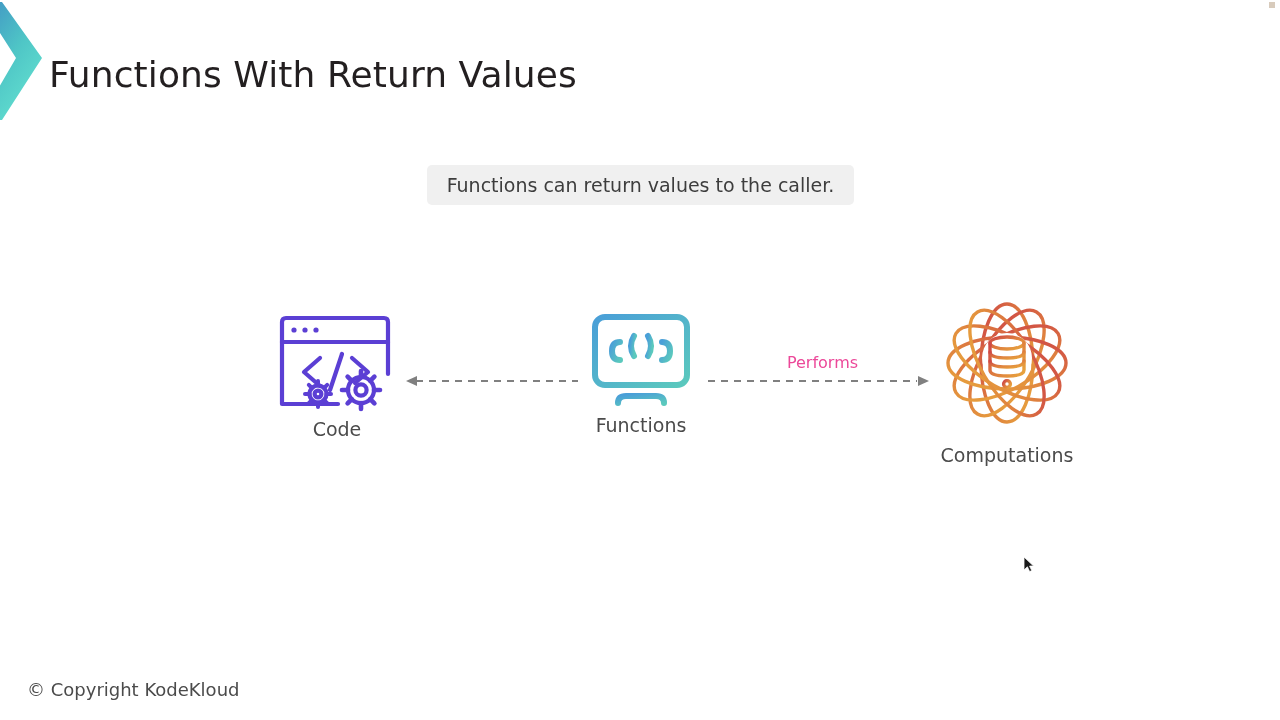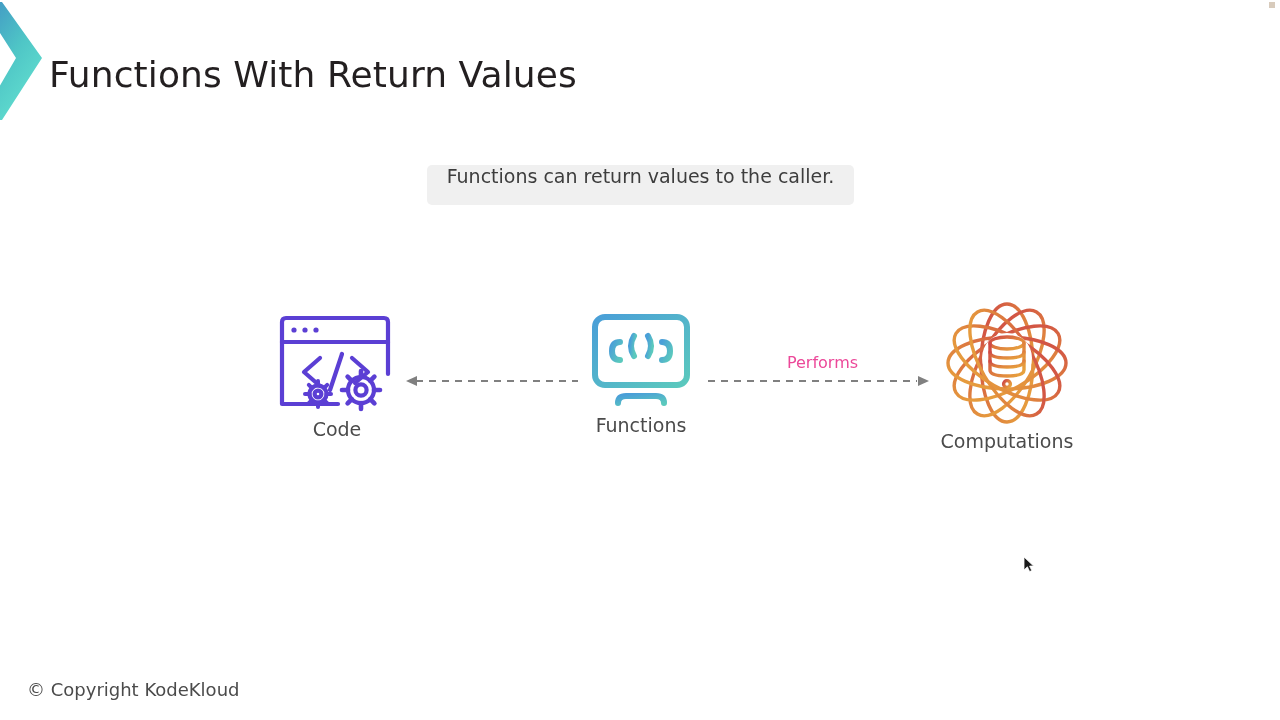--- a/index.html
+++ b/index.html
@@ -41,20 +41,21 @@
   
   .callout {
     position: absolute;
     left: 427px;
     top: 165px;
     width: 427px;
     height: 40px;
     background: #f0f0f0;
     border-radius: 5px;
     display: flex;
+    align-items: center;
     justify-content: center;
   }
   .callout-text {
     font-size: 19px;
     color: #3d3d3d;
     font-weight: 400;
     white-space: nowrap;
   }
 
   
@@ -82,21 +83,21 @@
     font-family: "DejaVu Sans", sans-serif;
   }
 
   
   .node-code      { left: 247px; top: 312px; width: 180px; }
   .node-functions { left: 551px; top: 312px; width: 180px; }
   .node-computations { left: 917px; top: 296px; width: 180px; }
 
   .node-code .node-label      { margin-top: 4px; }
   .node-functions .node-label { margin-top: 4px; }
-  .node-computations .node-label { }
+  .node-computations .node-label { margin-top: 14px; }
 
   
   .connector {
     position: absolute;
   }
   .conn-left  { left: 400px; top: 368px; width: 185px; height: 28px; }
   .conn-right { left: 705px; top: 368px; width: 230px; height: 28px; }
 
   .edge-label {
     position: absolute;

